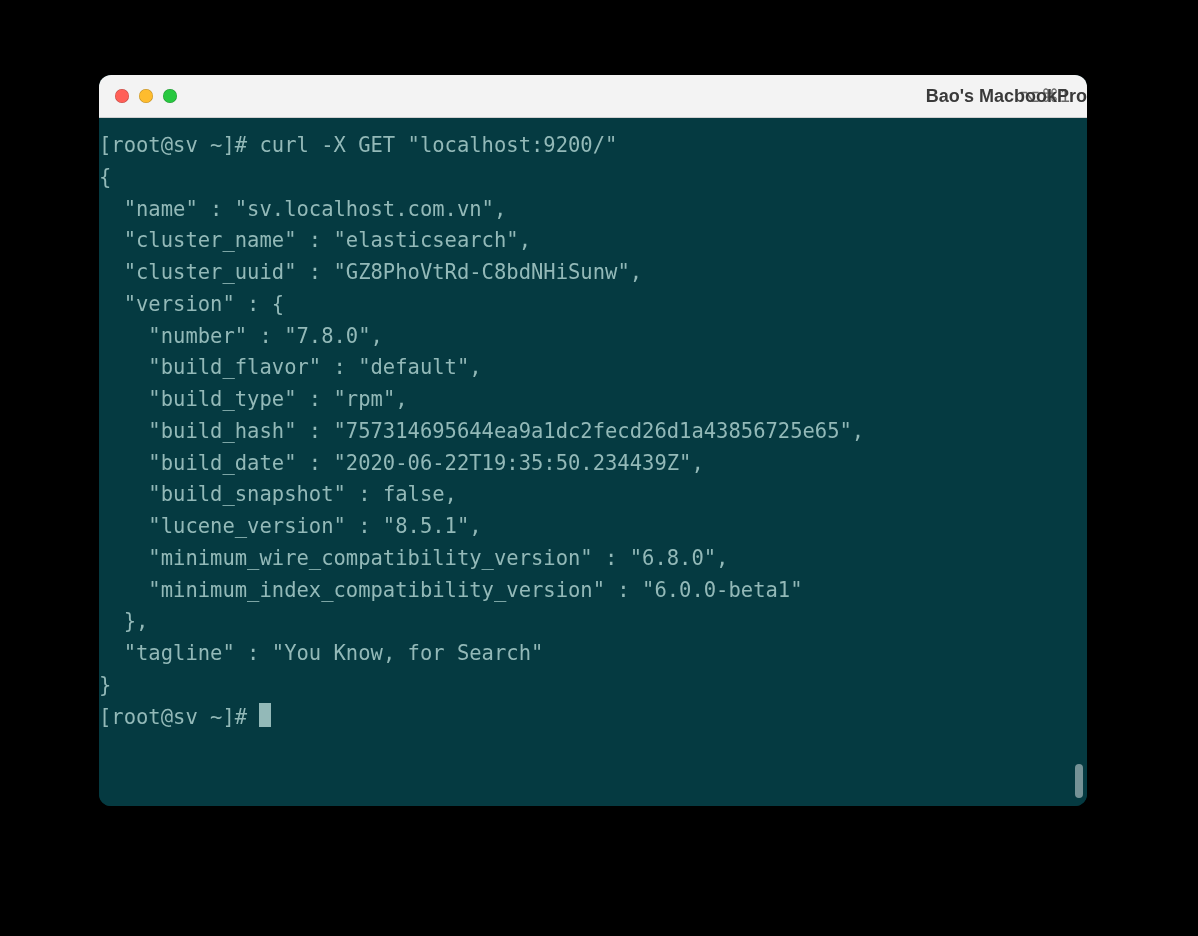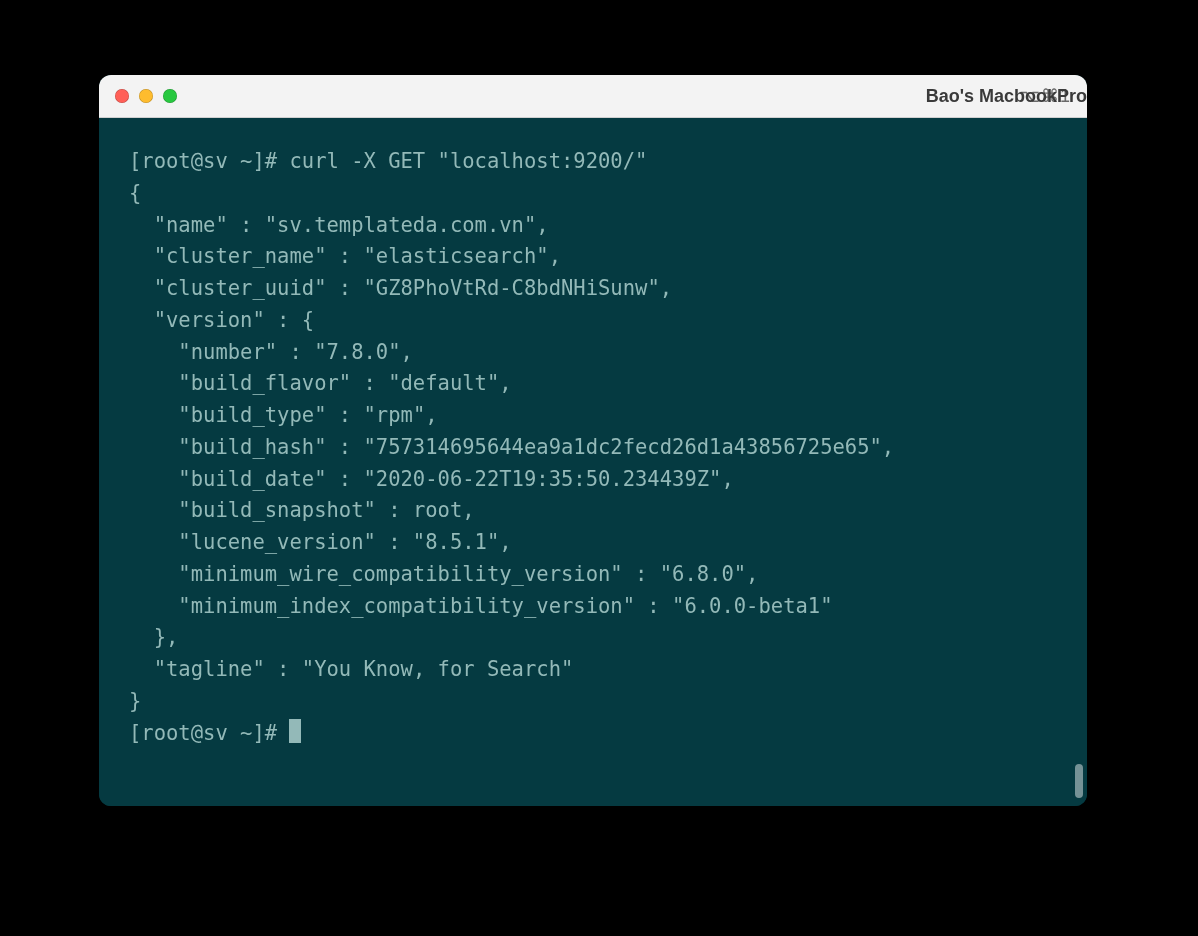--- a/index.html
+++ b/index.html
@@ -63,22 +63,22 @@
     font-weight: 400;
     letter-spacing: 1px;
   }
   .terminal-body {
     flex: 1;
     background: #053A41;
     position: relative;
     overflow: hidden;
   }
   pre.term {
-    margin: 16px;
-    padding: 12px 14px;
+    margin: 0;
+    padding: 12px 0;
     font-family: "Menlo", "Monaco", "Consolas", monospace;
     font-size: 20.5px;
     line-height: 1.55;
     color: #93b9b8;
     white-space: pre;
   }
   .scrollbar-thumb {
     position: absolute;
     right: 4px;
     bottom: 8px;
@@ -107,30 +107,30 @@
       <div class="tl tl-min"></div>
       <div class="tl tl-max"></div>
     </div>
     <div class="title">Bao's MacbookPro</div>
     <div class="hotkey">⌥⌘1</div>
   </div>
 
   <div class="terminal-body">
 <pre class="term"><span><span>[root@sv ~]# </span><span>curl -X GET "localhost:9200/"</span></span>
 {
-  "name" : "<span>sv.templateda.com.vn</span>",
+  "name" : "<span>sv.localhost.com.vn</span>",
   "cluster_name" : "<span>elasticsearch</span>",
   "cluster_uuid" : "<span>GZ8PhoVtRd-C8bdNHiSunw</span>",
   "version" : {
     "number" : "<span>7.8.0</span>",
     "build_flavor" : "<span>default</span>",
     "build_type" : "<span>rpm</span>",
     "build_hash" : "<span>757314695644ea9a1dc2fecd26d1a43856725e65</span>",
     "build_date" : "<span>2020-06-22T19:35:50.234439Z</span>",
-    "build_snapshot" : <span>root</span>,
+    "build_snapshot" : <span>false</span>,
     "lucene_version" : "<span>8.5.1</span>",
     "minimum_wire_compatibility_version" : "<span>6.8.0</span>",
     "minimum_index_compatibility_version" : "<span>6.0.0-beta1</span>"
   },
   "tagline" : "<span>You Know, for Search</span>"
 }
 <span><span>[root@sv ~]# </span></span><span class="cursor"></span></pre>
 
     <div class="scrollbar-thumb"></div>
   </div>

